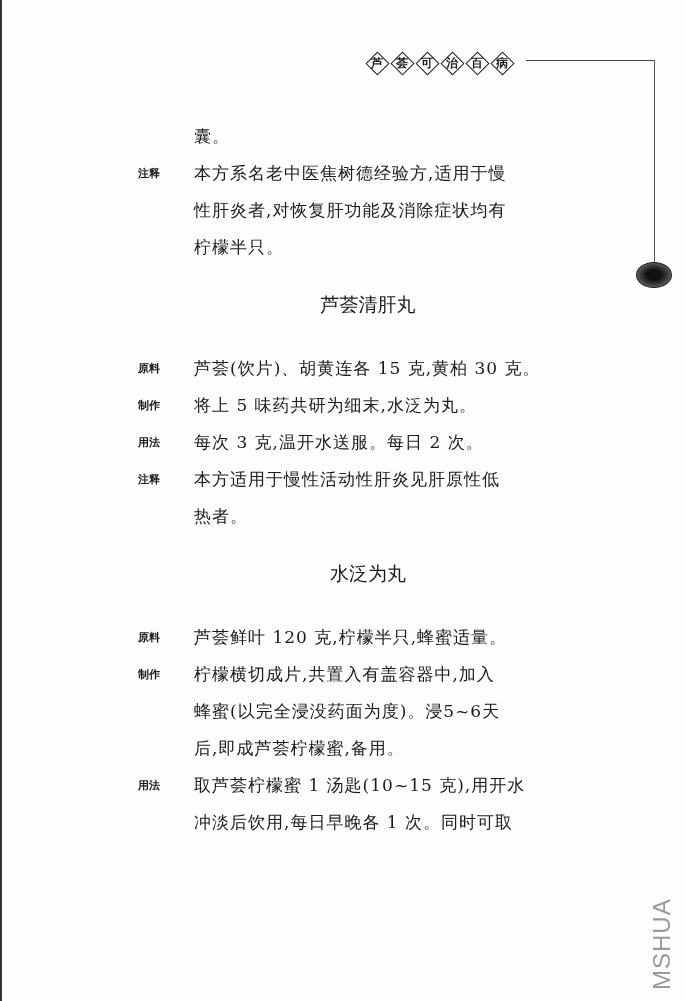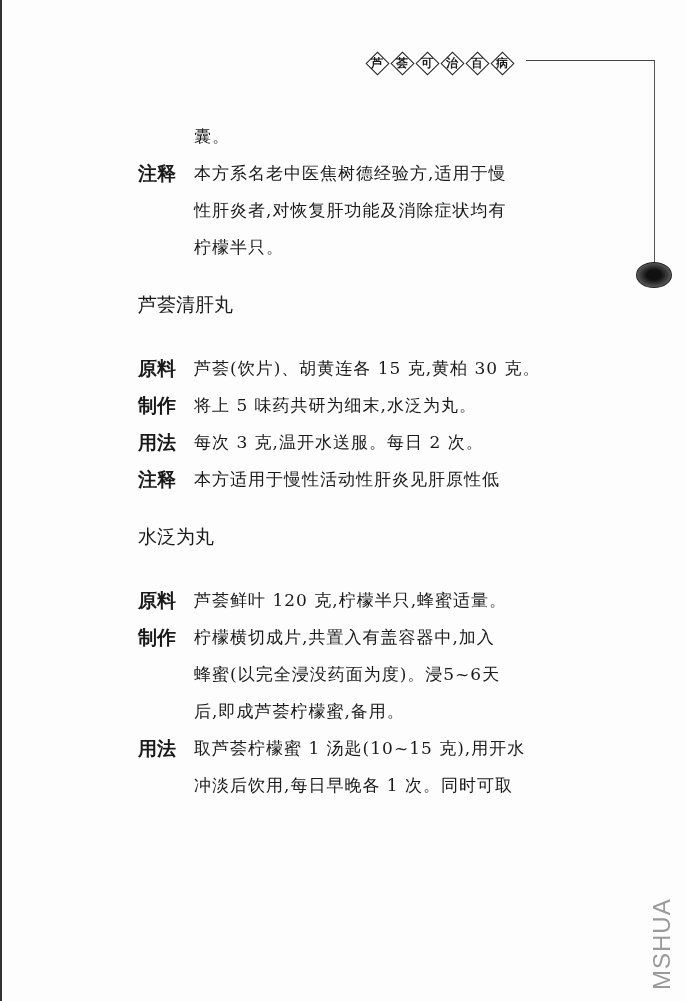--- a/index.html
+++ b/index.html
@@ -13,24 +13,24 @@
     .header { position: absolute; top: 48px; left: 366px; height: 30px; display: flex; align-items: center; }
     .diamond { width: 22px; height: 22px; position: relative; margin-right: 3px; display: flex; align-items: center; justify-content: center; }
     .diamond::before { content: ""; position: absolute; width: 15px; height: 15px; border: 1px solid #222; transform: rotate(45deg); background: #fff; }
     .diamond span { position: relative; font-size: 12px; font-weight: bold; font-family: "DejaVu Sans", sans-serif; }
     .hline { position: absolute; top: 60px; left: 526px; width: 128px; height: 1px; background: #444; }
     .vline { position: absolute; top: 60px; left: 654px; width: 1px; height: 210px; background: #555; }
     .knob { position: absolute; top: 262px; left: 636px; width: 34px; height: 24px; border-radius: 50%;
             background: radial-gradient(ellipse at center, #111 30%, #444 60%, #999 100%); border: 1px solid #222; }
     .content { position: absolute; left: 138px; top: 118px; width: 460px; font-size: 17px; }
     .row { display: flex; line-height: 37px; }
-    .lbl { width: 56px; flex-shrink: 0; font-weight: bold; font-family: "DejaVu Sans", sans-serif; font-size: 19px; }
+    .lbl { width: 56px; flex-shrink: 0; font-weight: bold; font-family: "DejaVu Sans", sans-serif; font-size: 11px; }
     .txt { width: 400px; letter-spacing: 1px; }
     .cont { padding-left: 56px; line-height: 37px; letter-spacing: 1px; }
-    .title { font-family: "DejaVu Sans", sans-serif; font-size: 19px; width: 460px; }
+    .title { text-align: center; font-family: "DejaVu Sans", sans-serif; font-size: 19px; width: 460px; }
     .watermark { position: absolute; left: 648px; top: 990px; transform: rotate(-90deg); transform-origin: left top;
                  font-family: "Liberation Sans", sans-serif; font-size: 24px; color: #9a9a9a; letter-spacing: 1px; }
   </style>
 </head>
 <body>
 
 <div class="left-border"></div>
 
 <div class="header">
   <div class="diamond">
@@ -77,20 +77,21 @@
     <div class="txt">将上 5 味药共研为细末,水泛为丸。</div>
   </div>
   <div class="row">
     <div class="lbl">用法</div>
     <div class="txt">每次 3 克,温开水送服。每日 2 次。</div>
   </div>
   <div class="row">
     <div class="lbl">注释</div>
     <div class="txt">
       <div>本方适用于慢性活动性肝炎见肝原性低</div>
+      <div>热者。</div>
     </div>
   </div>
 
   <div class="title" style="margin-top:26px;margin-bottom:32px;">水泛为丸</div>
   <div class="row">
     <div class="lbl">原料</div>
     <div class="txt">芦荟鲜叶 120 克,柠檬半只,蜂蜜适量。</div>
   </div>
   <div class="row">
     <div class="lbl">制作</div>

